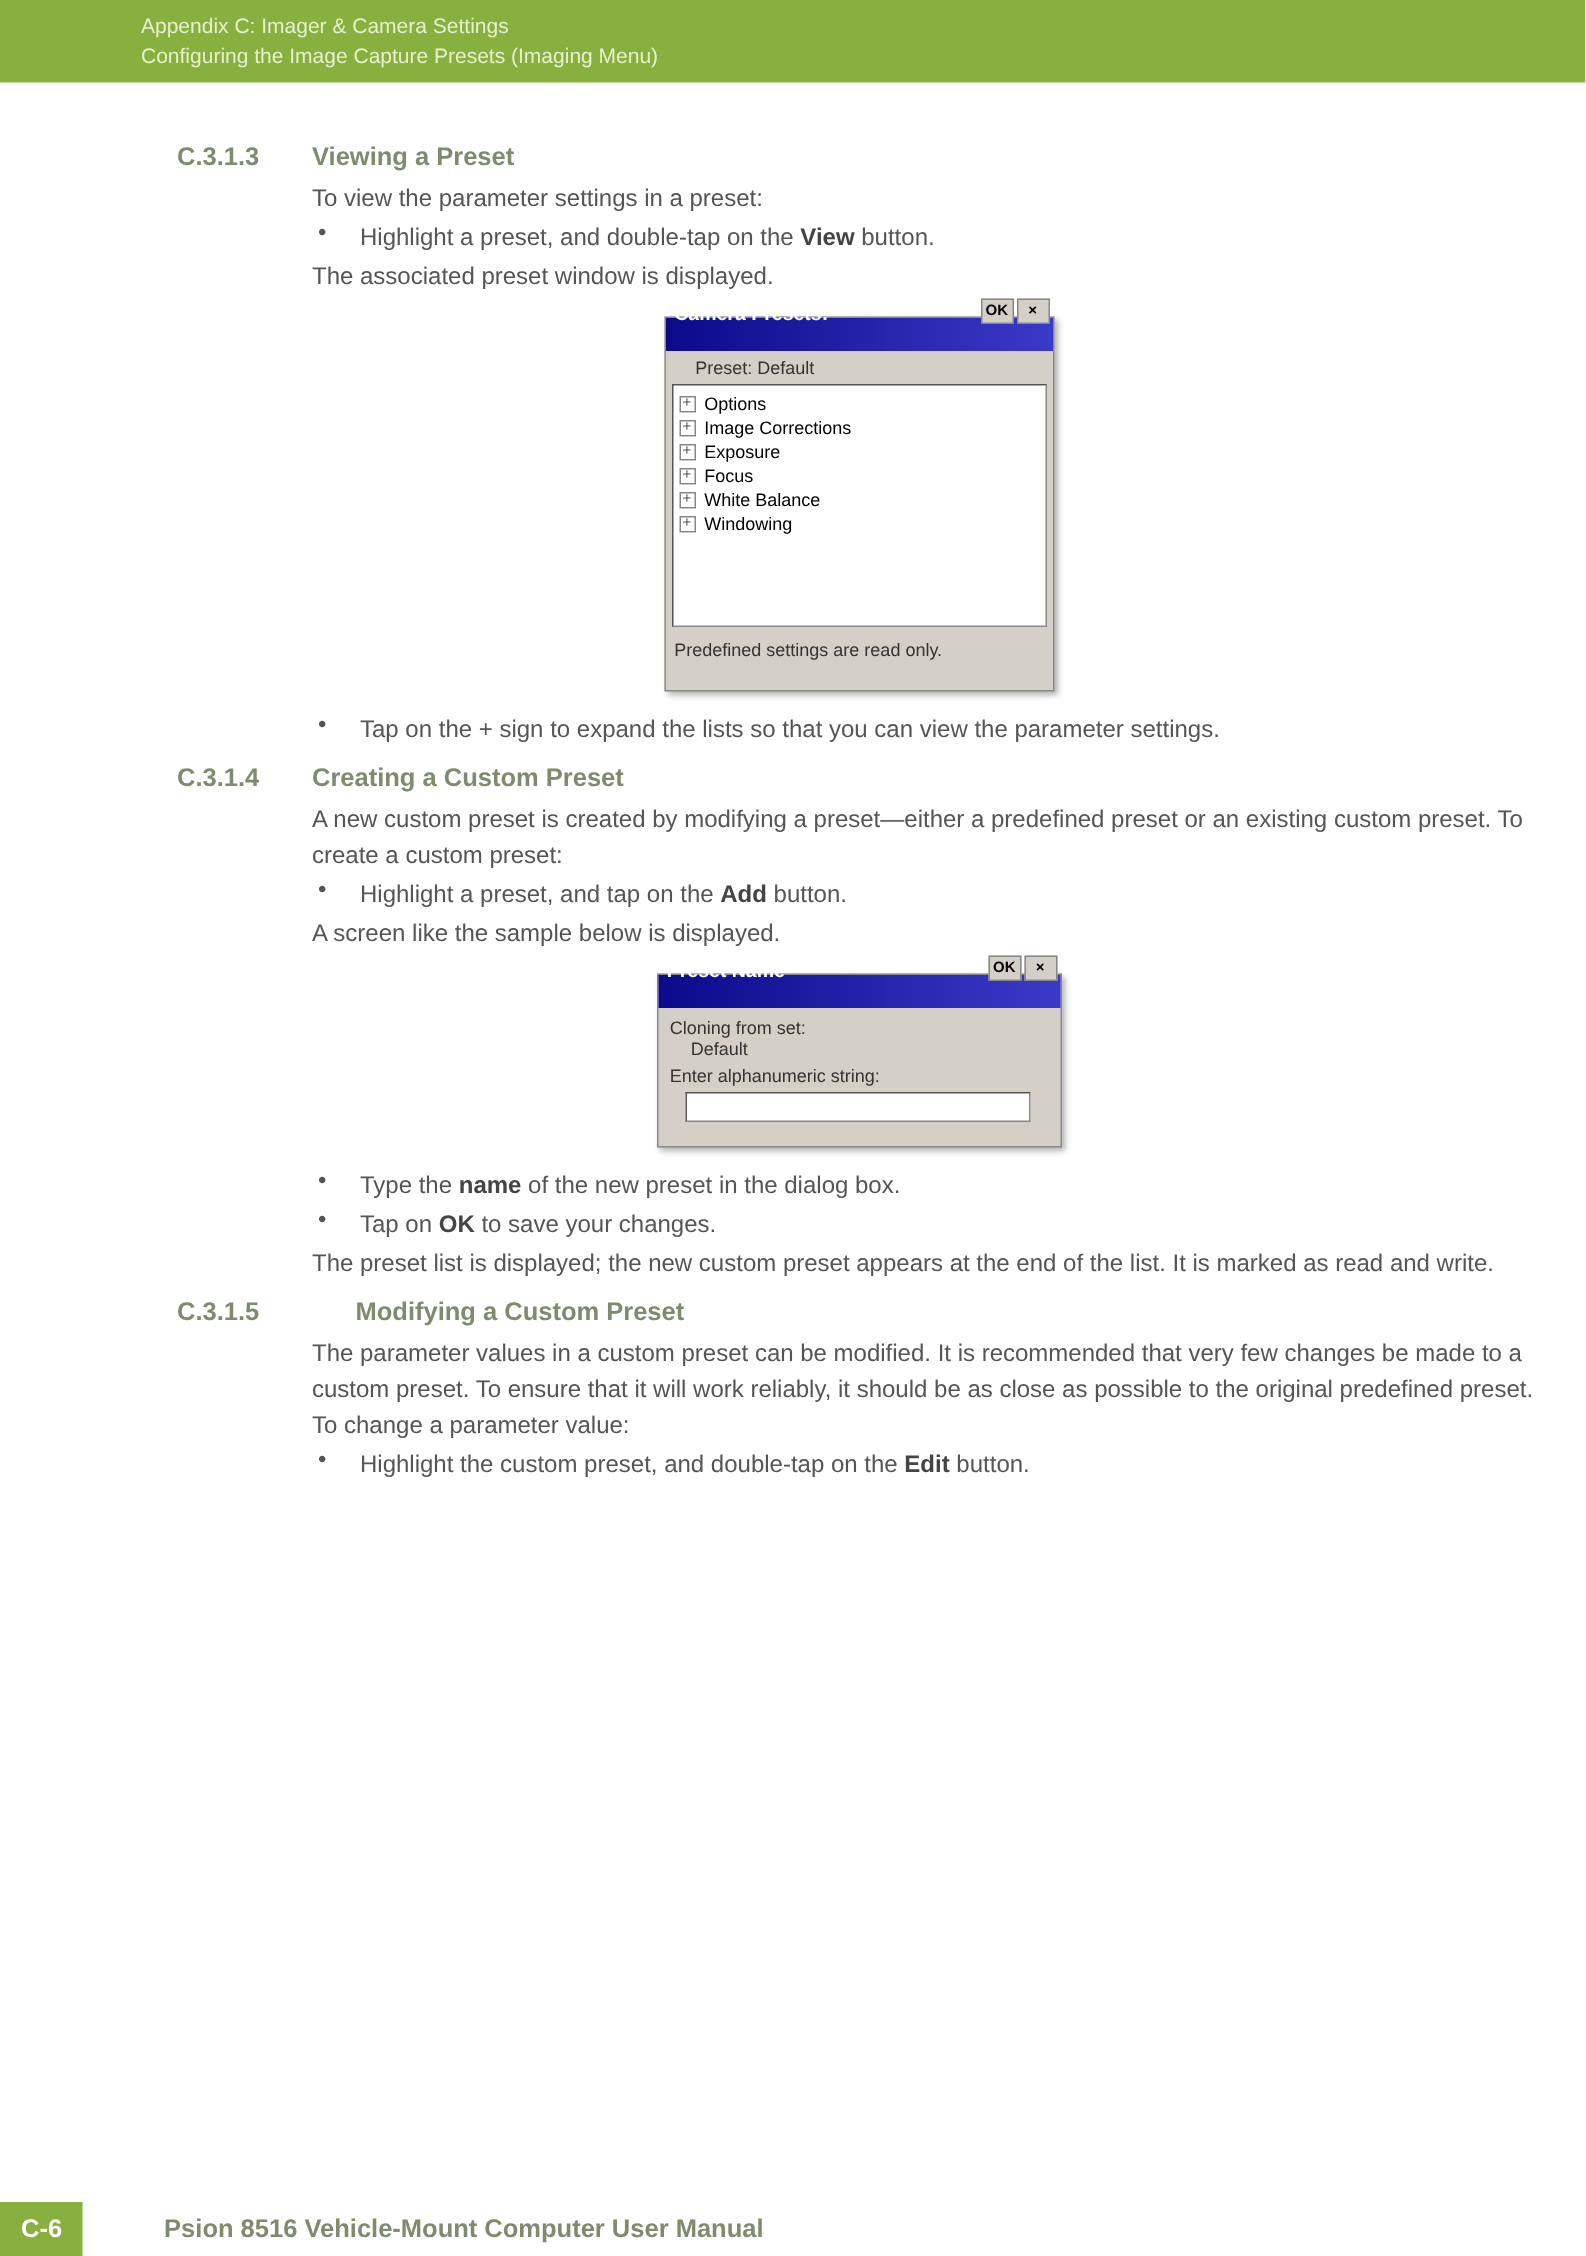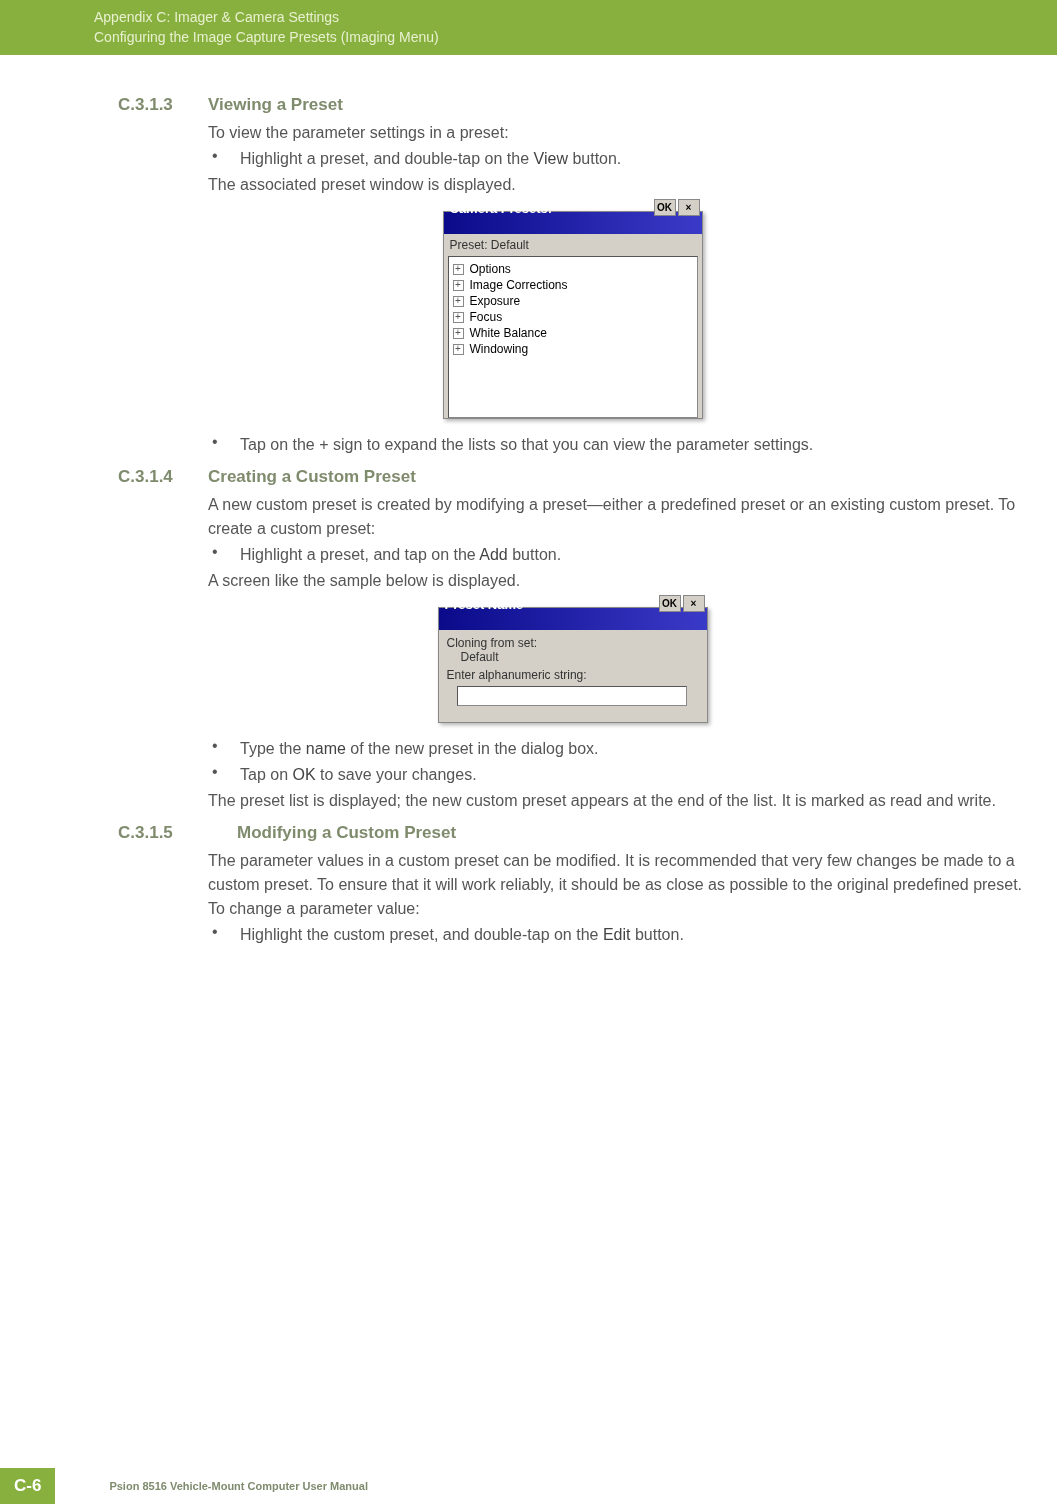--- a/index.html
+++ b/index.html
@@ -58,21 +58,21 @@
     flex-shrink: 0;
     text-align: left;
     padding-left: 4px;
     color: #555;
   }
   .bullet-text {
     color: #555;
     font-size: 16px;
     line-height: 1.5;
   }
-  .bold { font-weight: normal; color: #444; }
+  .bold { font-weight: bold; color: #444; }
   .screenshot-wrap {
     display: flex;
     justify-content: center;
     margin: 14px 0;
   }
   
   .dlg1 {
     width: 260px;
     border: 1px solid #888;
     background: #d4d0c8;
@@ -99,21 +99,21 @@
     font-size: 10px;
     font-weight: bold;
     width: 22px;
     height: 17px;
     display: inline-flex;
     align-items: center;
     justify-content: center;
     margin-left: 2px;
   }
   .dlg1-sub {
-    padding: 4px 6px;
+    padding: 4px 20px;
     color: #333;
     background: #d4d0c8;
   }
   .dlg1-tree {
     background: #fff;
     border: 1px solid #888;
     border-top-color: #555;
     border-left-color: #555;
     margin: 0 4px;
     padding: 4px 4px 60px 4px;
@@ -176,21 +176,21 @@
   .page-num-box {
     background: #88b03e;
     color: #fff;
     font-weight: bold;
     font-size: 17px;
     padding: 8px 14px;
   }
   .footer-text {
     color: #7f8b6d;
     font-weight: bold;
-    font-size: 11px;
+    font-size: 17px;
     padding-left: 14px;
   }
 </style>
 </head>
 <body>
 
 <div class="header-bar">
   <div>Appendix C: Imager &amp; Camera Settings</div>
   <div>Configuring the Image Capture Presets (Imaging Menu)</div>
 </div>
@@ -239,20 +239,21 @@
           </div>
         <div class="tree-row">
             <span class="tree-box">+</span>
             <span>White Balance</span>
           </div>
         <div class="tree-row">
             <span class="tree-box">+</span>
             <span>Windowing</span>
           </div>
       </div>
+      <div class="dlg1-footer">Predefined settings are read only.</div>
     </div>
   </div>
 
   <div class="body-block">
     <div class="bullet-row">
       <div class="bullet-dot">•</div>
       <div class="bullet-text">Tap on the + sign to expand the lists so that you can view the parameter settings.</div>
     </div>
   </div>
 

